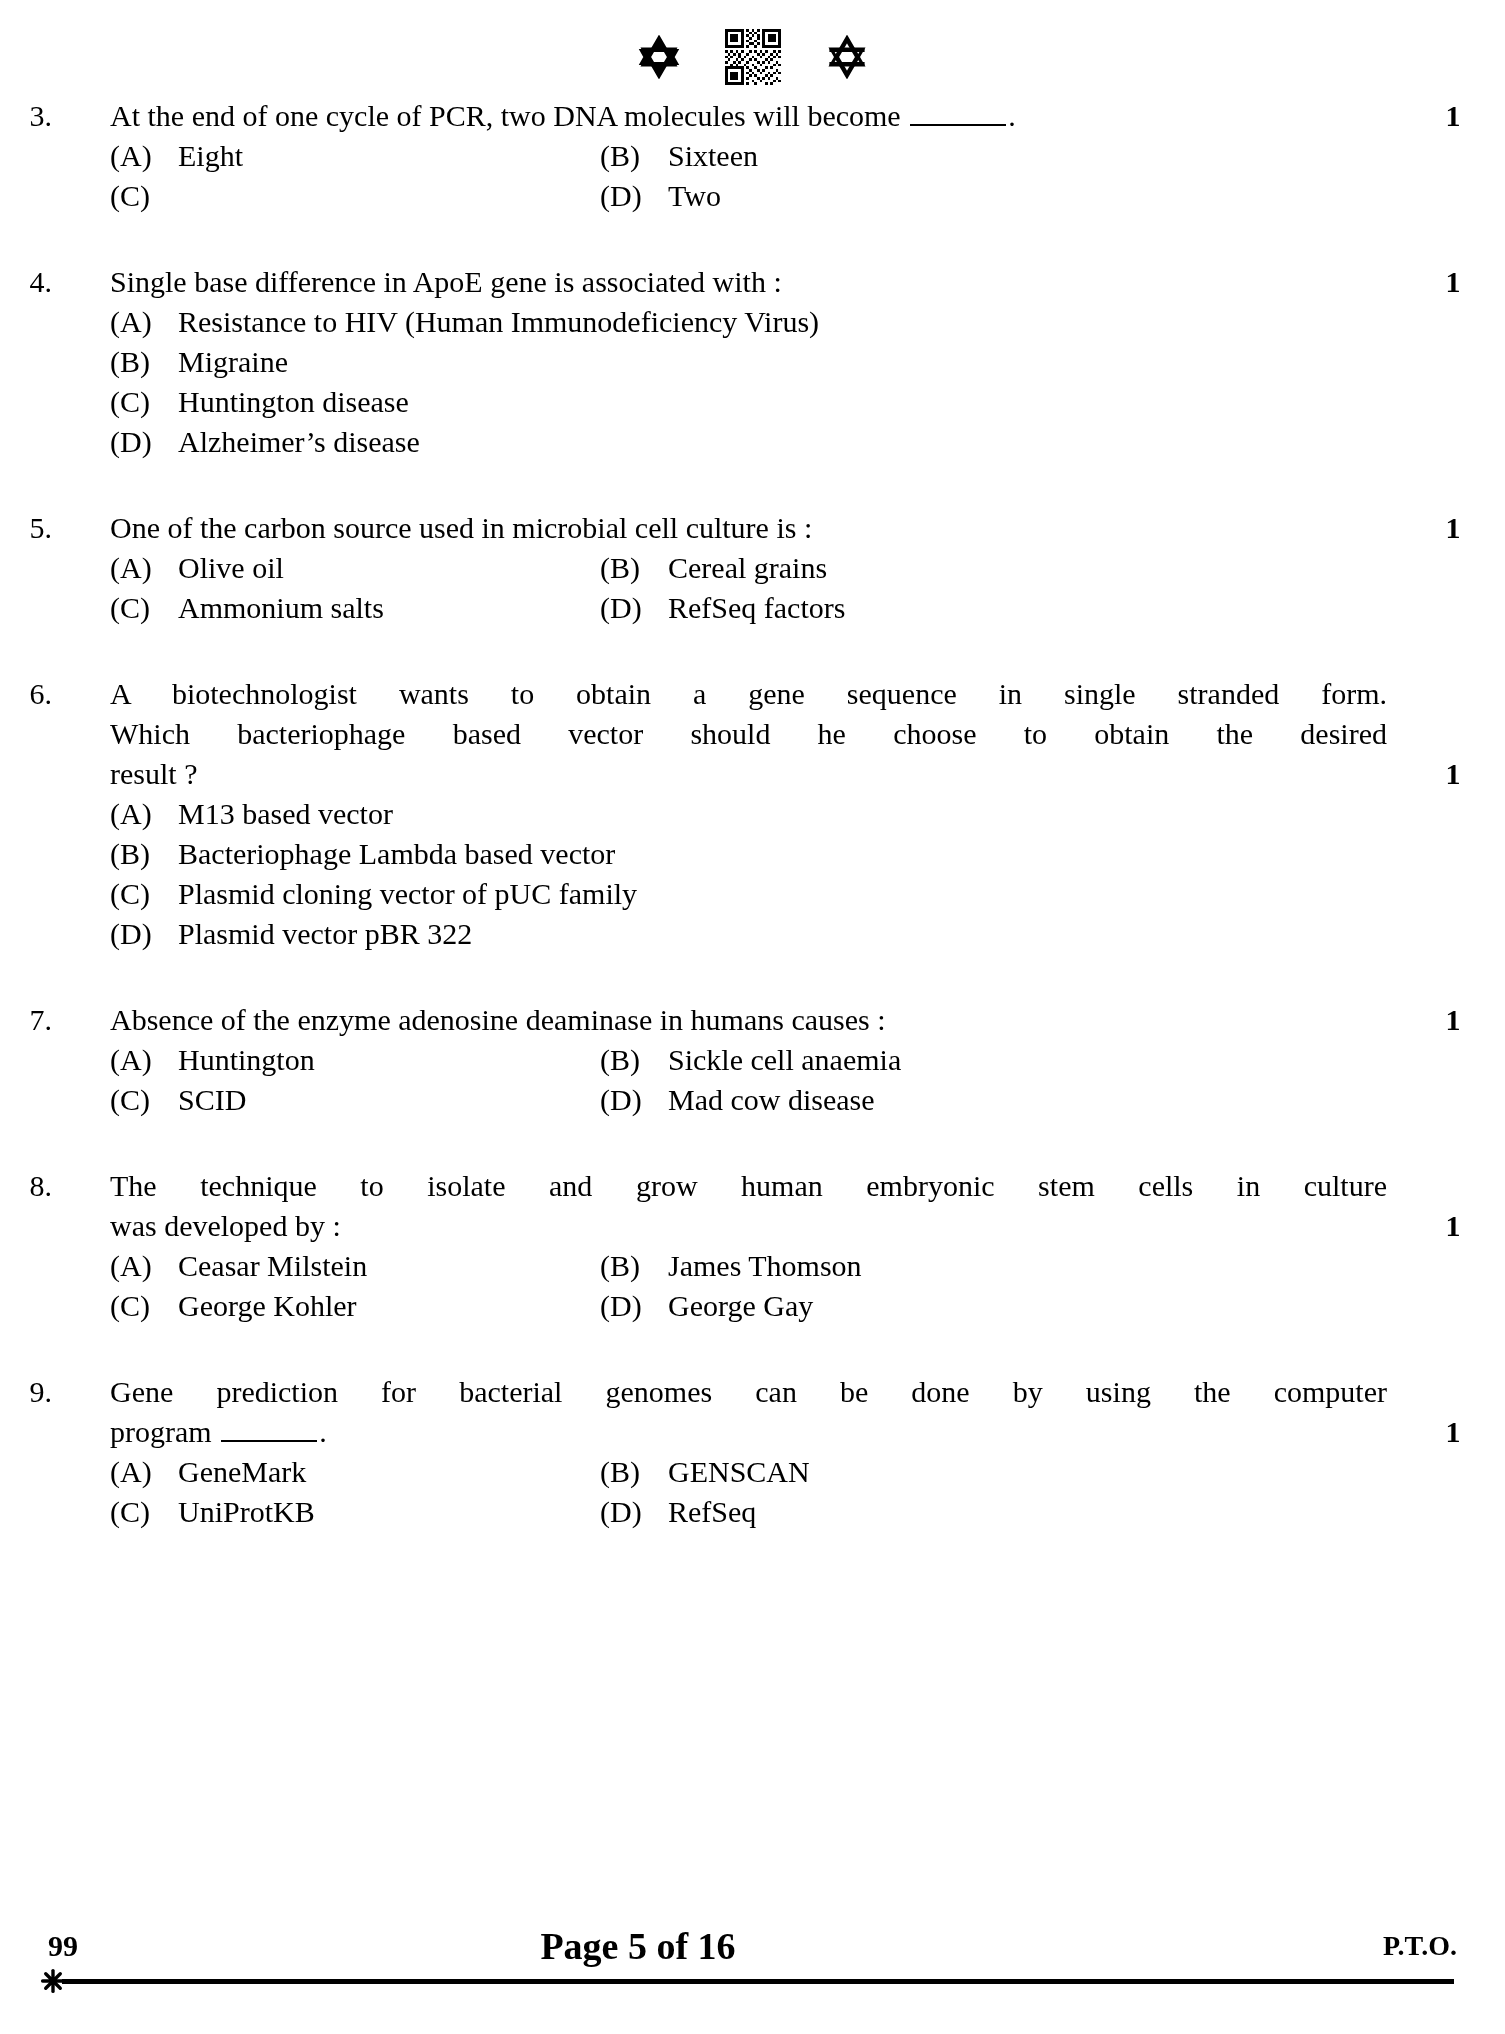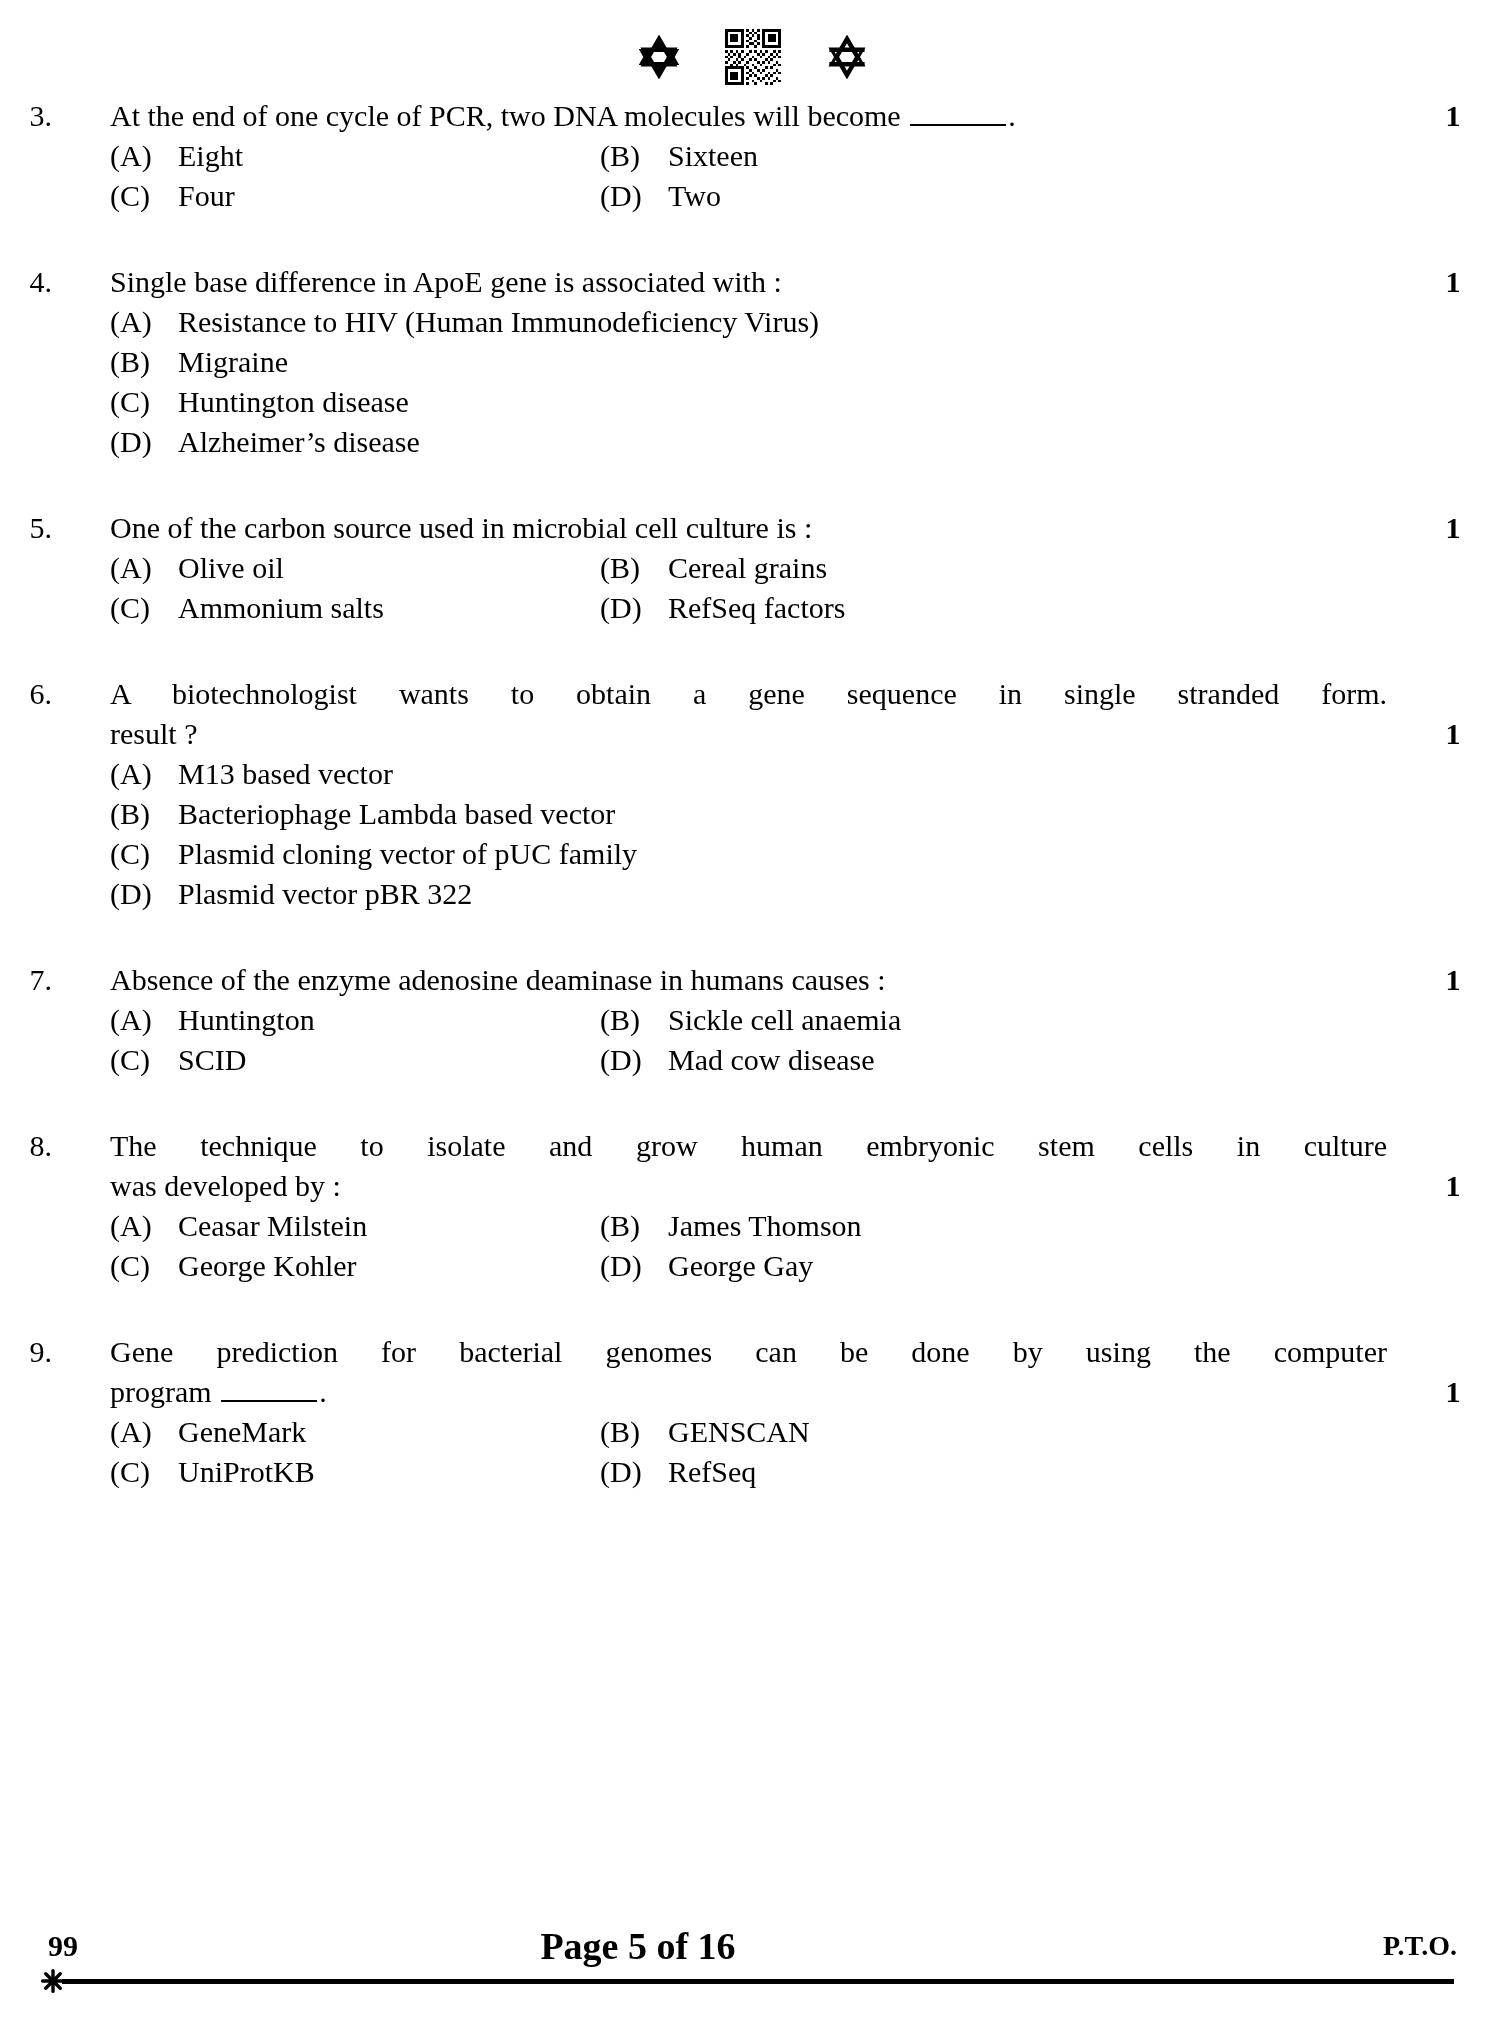--- a/index.html
+++ b/index.html
@@ -351,21 +351,20 @@
               <span class="opt-text">Eight</span>
             </div>
             <div class="opt col2">
               <span class="opt-label">(B)</span>
               <span class="opt-text">Sixteen</span>
             </div>
           </div>
           <div class="opt-row">
             <div class="opt col1">
               <span class="opt-label">(C)</span>
-              <span class="opt-text">Four</span>
             </div>
             <div class="opt col2">
               <span class="opt-label">(D)</span>
               <span class="opt-text">Two</span>
             </div>
           </div>
         </div>
       </div>
       <div class="gap-md"></div>
       <div class="question">
@@ -429,20 +428,24 @@
               <span class="opt-text">RefSeq factors</span>
             </div>
           </div>
         </div>
       </div>
       <div class="gap-md"></div>
       <div class="question">
         <div class="q-line">
           <span class="q-num">6.</span>
           <span class="q-stem justify">A biotechnologist wants to obtain a gene sequence in single stranded form.</span>
+        </div>
+        <div class="q-line">
+          <span class="q-num"></span>
+          <span class="q-stem justify">Which bacteriophage based vector should he choose to obtain the desired</span>
         </div>
         <div class="q-line">
           <span class="q-num"></span>
           <span class="q-stem">result ?</span>
           <span class="mark">1</span>
         </div>
         <div class="options">
           <div class="opt-row single">
             <div class="opt col1">
               <span class="opt-label">(A)</span>

